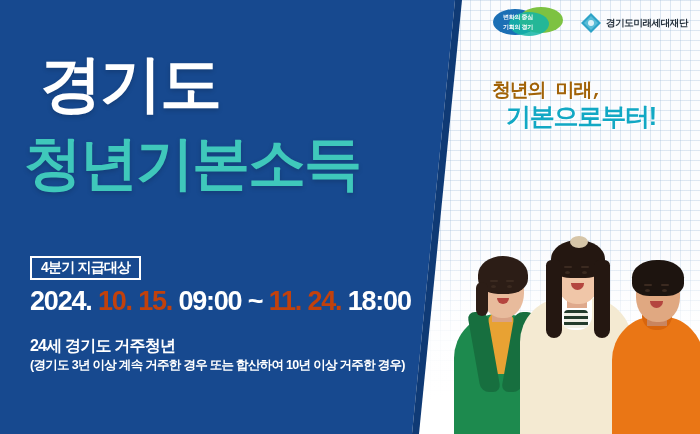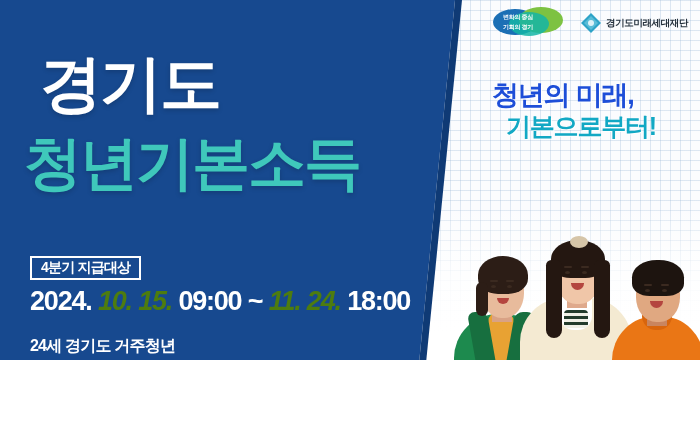--- a/index.html
+++ b/index.html
@@ -2,21 +2,21 @@
 <html lang="ko"><head>
 <meta charset="utf-8">
 <style>
   html,body{margin:0;padding:0;}
   body{
     width:700px;height:434px;overflow:hidden;
     font-family:"Liberation Sans","DejaVu Sans",sans-serif;
     background:#ffffff;
   }
   .banner{
-    position:relative;width:700px;height:360px;overflow:hidden;
+    position:relative;width:700px;height:434px;overflow:hidden;
     background:#f3f7fb;
   }
 
   
   .paper{
     position:absolute;inset:0;
     background-color:#fbfcfe;
     background-image:
       linear-gradient(to right, rgba(150,180,215,.30) 1px, transparent 1px),
       linear-gradient(to bottom, rgba(150,180,215,.30) 1px, transparent 1px);
@@ -63,43 +63,44 @@
   }
   .t-line2{
     font-size:58px;font-weight:bold;color:#3fc8bb;
     letter-spacing:-2px;line-height:1.15;margin:0;
     text-shadow:0 2px 5px rgba(0,0,0,.18);
   }
 
   
   .sub-wrap{position:absolute;left:492px;top:80px;}
   .s-line1{
-    font-size:27px;font-weight:bold;color:#1d4ed8;
+    font-size:19px;font-weight:bold;color:#a16207;
     letter-spacing:-1.2px;line-height:1.18;margin:0;
     text-shadow:1px 1px 0 rgba(255,255,255,.9);
+    font-family:Liberation Mono, monospace;
   }
   .s-line2{
     font-size:25px;font-weight:bold;color:#12a8c4;
     letter-spacing:-1.2px;line-height:1.18;margin:0;padding-left:14px;
     text-shadow:1px 1px 0 rgba(255,255,255,.9);
   }
 
   
   .info{position:absolute;left:30px;top:256px;width:400px;}
   .tag{
     display:inline-block;border:2px solid #ffffff;
     padding:2px 9px 3px;color:#ffffff;font-size:14px;font-weight:bold;
     letter-spacing:-.8px;line-height:1.1;
   }
   .tag.wide{padding:2px 24px 3px;}
   .date-line{
     margin:7px 0 0;font-size:27px;font-weight:bold;color:#ffffff;
     letter-spacing:-1.2px;line-height:1.1;white-space:nowrap;
   }
-  .date-line .accent{color:#4d7c0f;font-style:italic;}
+  .date-line .accent{color:#c2410c;}
   .row-gap{height:13px;}
   .target-main{
     margin:6px 0 0;font-size:16px;font-weight:bold;color:#ffffff;
     letter-spacing:-.8px;line-height:1.2;
   }
   .target-sub{
     margin:3px 0 0;font-size:12.5px;font-weight:bold;color:#ffffff;
     letter-spacing:-.7px;line-height:1.2;white-space:nowrap;
   }
 
@@ -212,15 +213,16 @@
       <span class="accent">10. 15.</span>
       <span>09:00</span>
       <span>~</span>
       <span class="accent">11. 24.</span>
       <span>18:00</span>
     </p>
 
     <div class="row-gap"></div>
 
     <p class="target-main">24세 경기도 거주청년</p>
+    <p class="target-sub">(경기도 3년 이상 계속 거주한 경우 또는 합산하여 10년 이상 거주한 경우)</p>
   </div>
 
 </div>
 
 </body></html>

